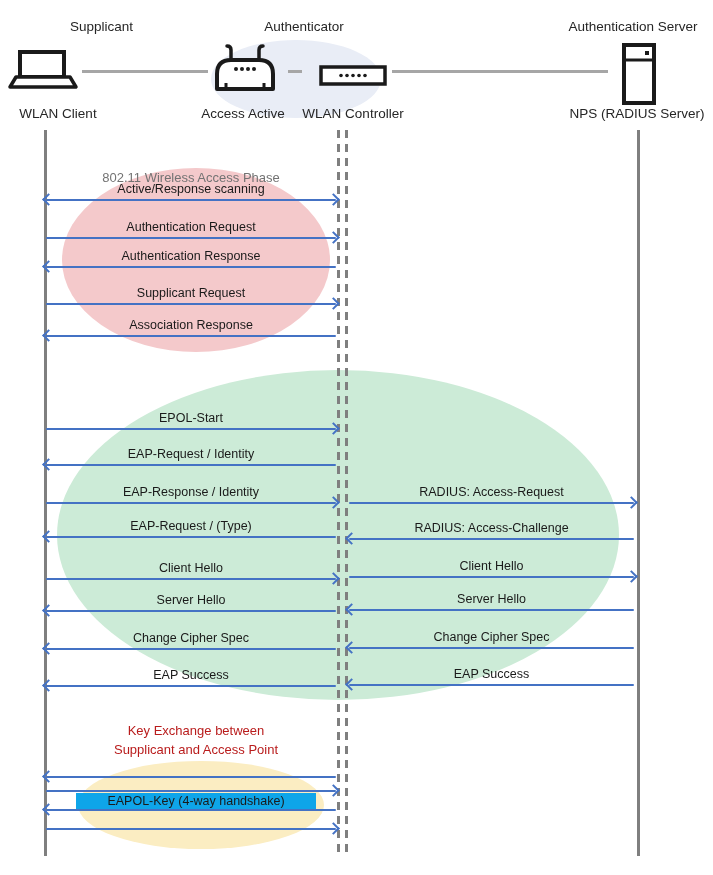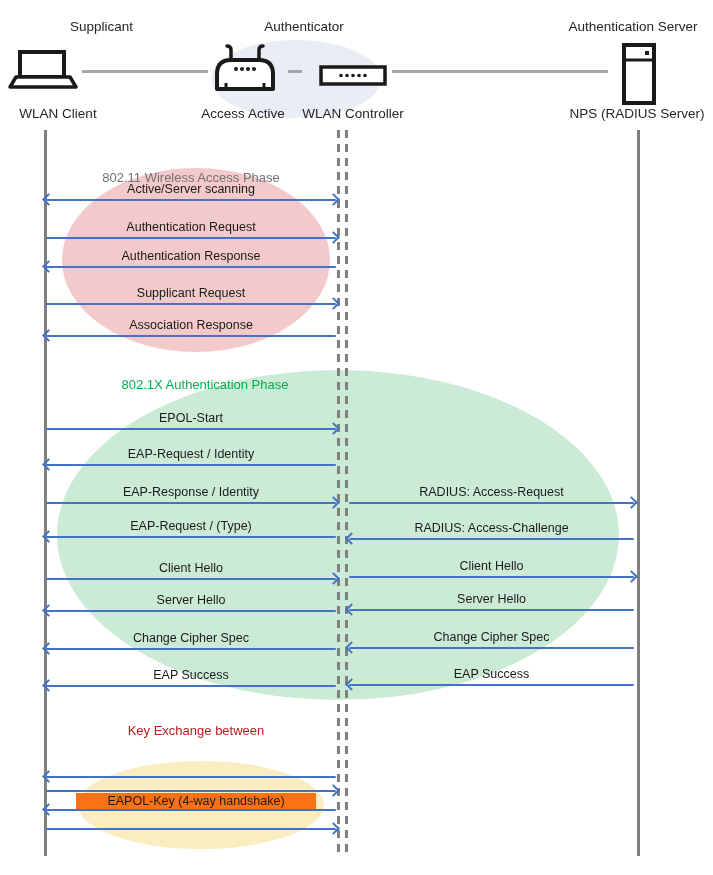--- a/index.html
+++ b/index.html
@@ -32,21 +32,21 @@
   #t-red{left:45px;width:292px;top:146px;}
   #t-green{left:50px;width:310px;top:377px;}
   #t-orange{left:46px;width:300px;top:721px;line-height:19px;}
   
   .msg{position:absolute;height:0;z-index:3;}
   .mline{position:absolute;left:0;right:0;top:-1px;height:2px;background:var(--arrow);border-radius:1px;}
   .head{position:absolute;width:9px;height:9px;top:-5px;border:0 solid var(--arrow);border-top-width:2.2px;border-right-width:2.2px;box-sizing:border-box;}
   .hr{right:-2px;transform:rotate(45deg);}
   .hl{left:-2px;transform:rotate(-135deg);}
   .mlabel{position:absolute;left:0;right:0;bottom:3px;line-height:15px;text-align:center;font-size:12.5px;color:#1a1a1a;white-space:nowrap;}
-  .handshake-label{position:absolute;left:76px;width:240px;top:793px;line-height:16px;text-align:center;font-size:12.5px;background:#f97316;z-index:3;white-space:nowrap;}
+  .handshake-label{position:absolute;left:76px;width:240px;top:793px;line-height:16px;text-align:center;font-size:12.5px;background:#0ea5e9;z-index:3;white-space:nowrap;}
 </style>
 </head>
 <body>
 
 <div class="stage" style="--arrow: #4472C4; --lifeline: #7F7F7F; --link: #A6A6A6;">
 
   <div class="ellipse" id="el-header" style="background-color: rgb(233, 237, 246);"></div>
 
   <div class="hline" style="left:82px;width:126px"></div>
   <div class="hline" style="left:288px;width:14px"></div>
@@ -95,31 +95,31 @@
   <div class="ellipse" id="el-red" style="background-color: rgb(244, 201, 203);"></div>
   <div class="ellipse" id="el-green" style="background-color: rgb(204, 235, 215);"></div>
   <div class="ellipse" id="el-yellow" style="background-color: rgb(251, 237, 194);"></div>
 
   <div class="lifeline solid" id="ll-client"></div>
   <div class="lifeline dashedline" id="dl-1"></div>
   <div class="lifeline dashedline" id="dl-2"></div>
   <div class="lifeline solid" id="ll-server"></div>
 
   <div class="phase-title" id="t-red" style="color: #737373; margin-top: 24px;">802.11 Wireless Access Phase</div>
-  <div class="phase-title" id="t-green" style="color: rgb(0, 176, 80);">802.1X Authentication Phase</div>
   <div class="phase-title" id="t-orange" style="color: #b91c1c;">
     <div>Key Exchange between</div>
+    <div>Supplicant and Access Point</div>
   </div>
 
   <div id="messages">
       <div class="msg" style="left: 46px; width: 290px; top: 200px;">
         <div class="mline"></div>
         <i class="head hr"></i>
         <i class="head hl"></i>
-        <div class="mlabel">Active/Server scanning</div>
+        <div class="mlabel">Active/Response scanning</div>
       </div>
       <div class="msg" style="left: 46px; width: 290px; top: 238px;">
         <div class="mline"></div>
         <i class="head hr"></i>
         <div class="mlabel">Authentication Request</div>
       </div>
       <div class="msg" style="left: 46px; width: 290px; top: 267px;">
         <div class="mline"></div>
         <i class="head hl"></i>
         <div class="mlabel">Authentication Response</div>

